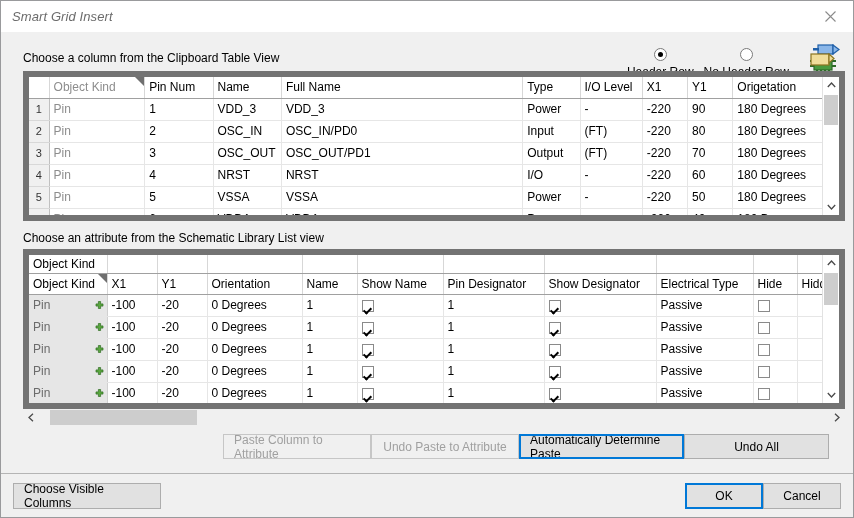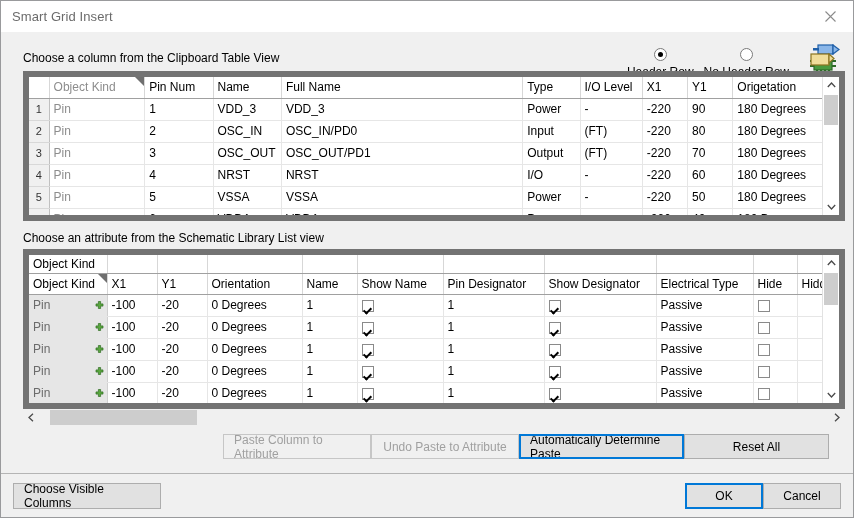--- a/index.html
+++ b/index.html
@@ -29,20 +29,21 @@
     display: flex;
     align-items: center;
     flex: 0 0 auto;
     position: relative;
   }
   #title-text {
     margin-left: 11px;
     font-size: 13px;
     color: #6b6b6b;
     letter-spacing: .1px;
+    font-style: italic;
   }
   #close-btn {
     position: absolute;
     right: 0; top: 0;
     width: 45px; height: 30px;
     display: flex; align-items: center; justify-content: center;
     cursor: default;
   }
   #close-btn svg { display:block; }
 
@@ -628,21 +629,21 @@
       <div class="btn disabled" id="btn-paste-col">
         <span>Paste Column to Attribute</span>
       </div>
       <div class="btn disabled" id="btn-undo-paste">
         <span>Undo Paste to Attribute</span>
       </div>
       <div class="btn focus" id="btn-auto">
         <span>Automatically Determine Paste</span>
       </div>
       <div class="btn" id="btn-reset">
-        <span>Reset All</span>
+        <span>Undo All</span>
       </div>
     </div>
   </div>
 
   <div id="footer">
     <div class="btn" id="btn-choose-vis">
       <span>Choose Visible Columns</span>
     </div>
     <div id="footer-right">
       <div class="btn" id="btn-ok">

